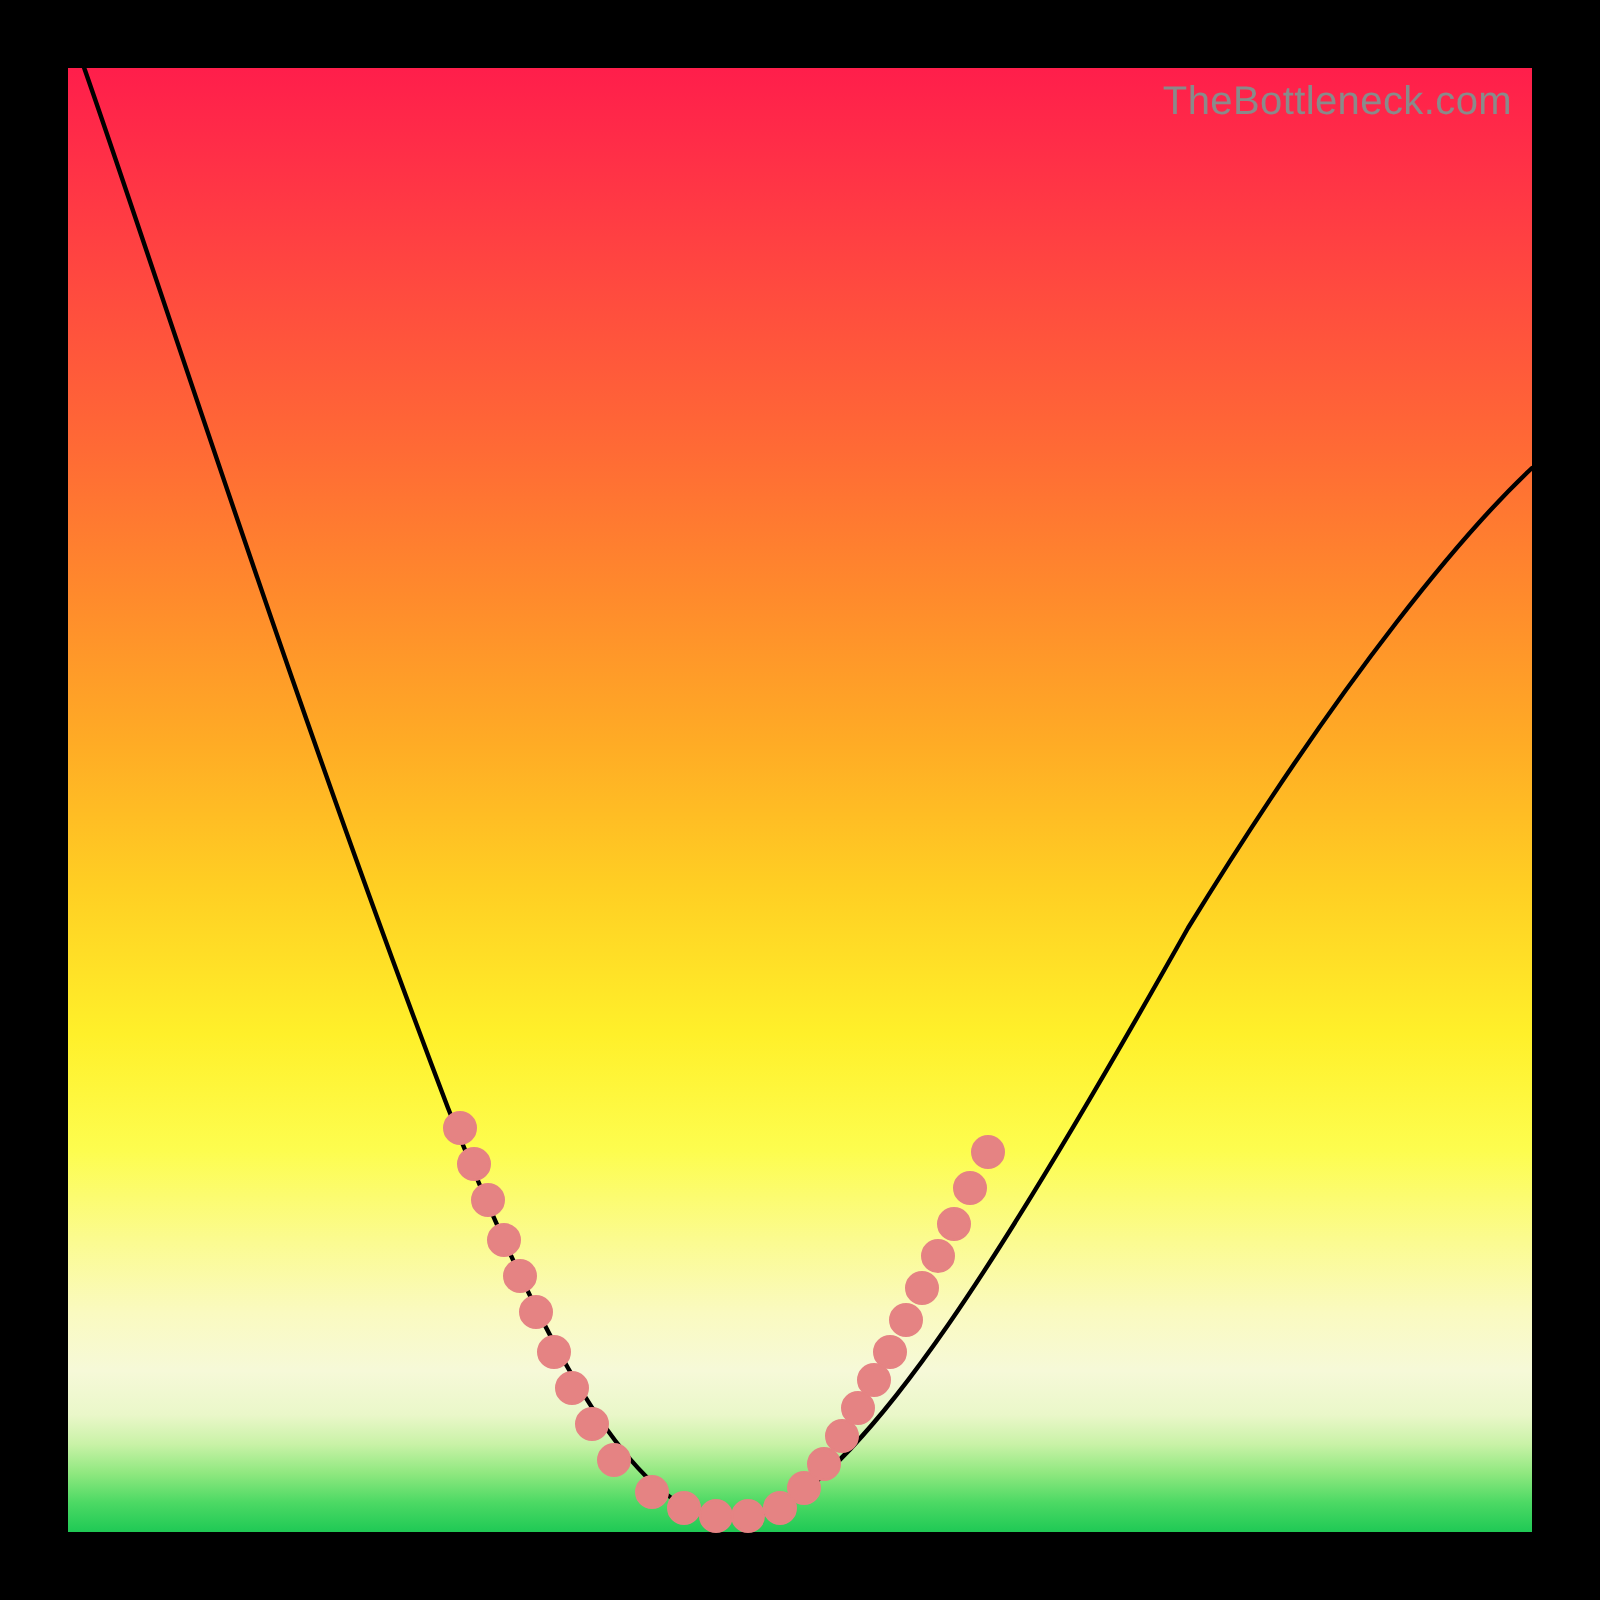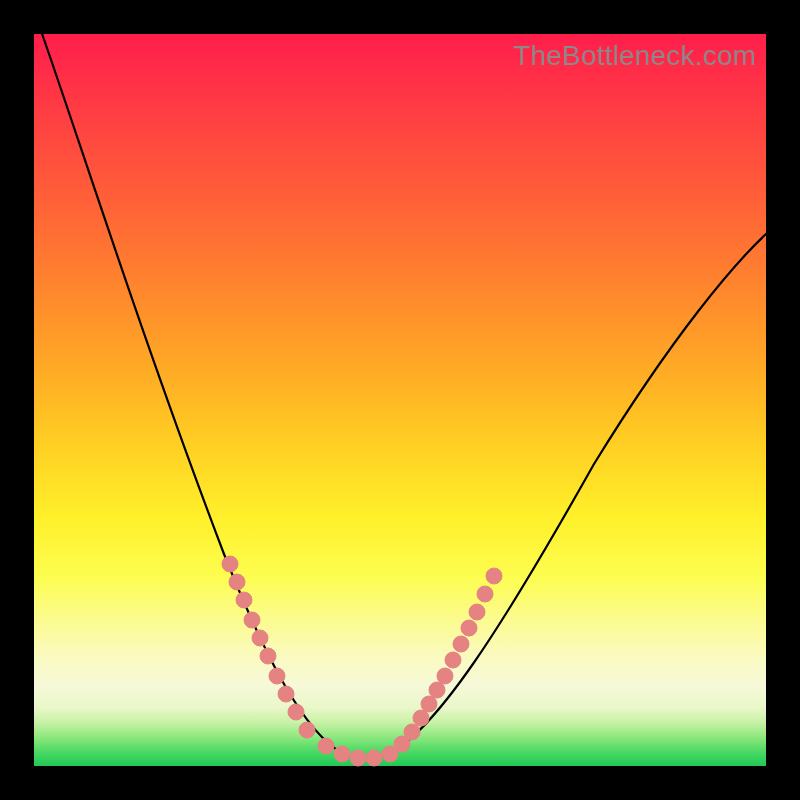--- a/index.html
+++ b/index.html
@@ -45,21 +45,21 @@
       #8fe87f 96%,
       #4cd964 98%,
       #1fc955 100%
     );
   }
   .watermark {
     position: absolute;
     top: 6px;
     right: 10px;
     color: #8a8a8a;
-    font-size: 28px;
+    font-size: 20px;
     font-weight: 500;
     letter-spacing: 0.2px;
     user-select: none;
   }
   svg.curve {
     position: absolute;
     left: 0;
     top: 0;
     width: 732px;
     height: 732px;

